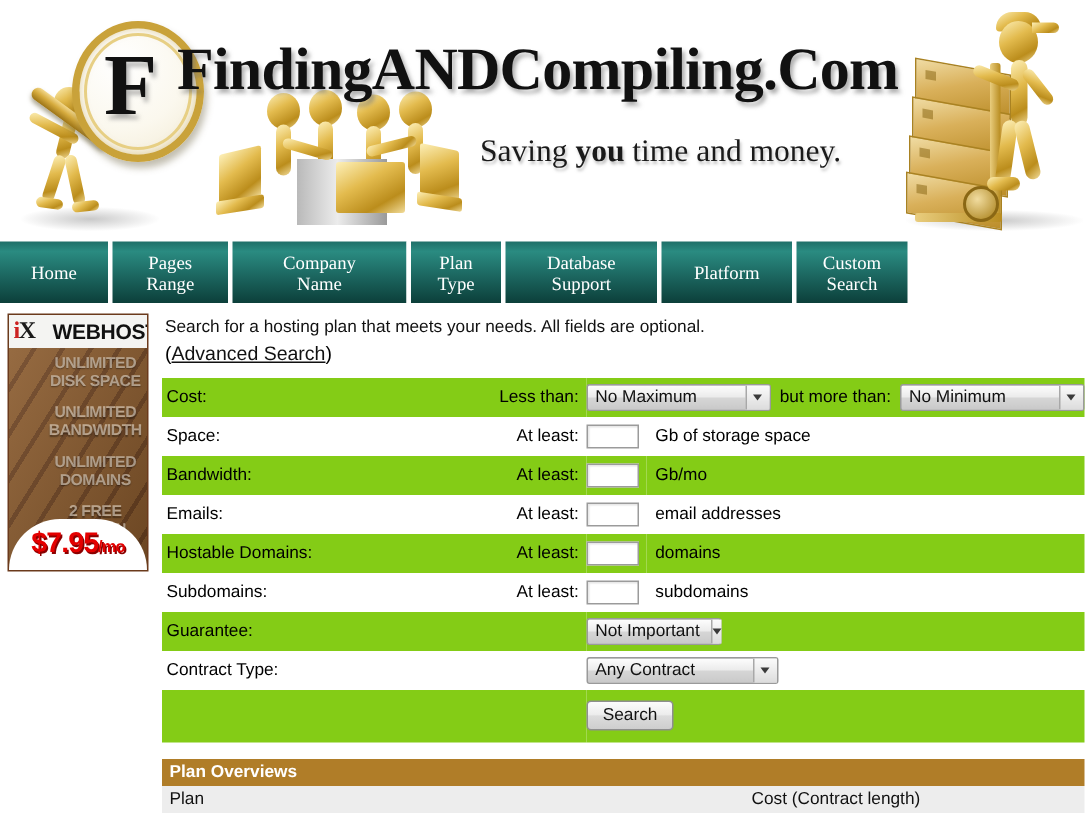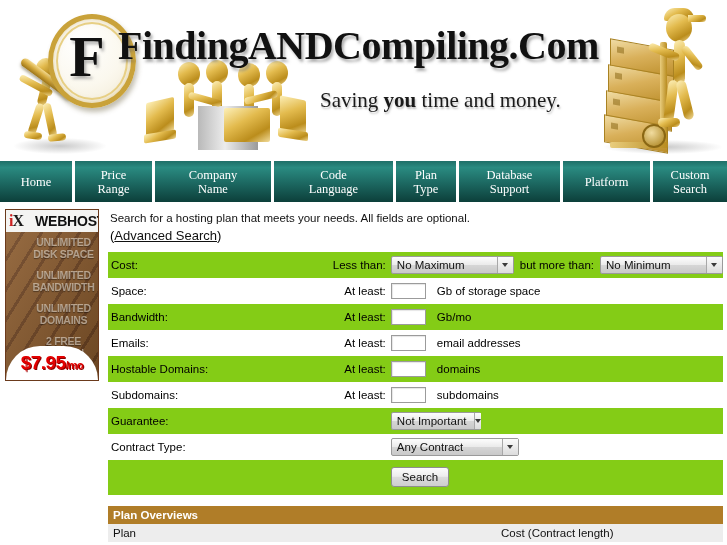--- a/index.html
+++ b/index.html
@@ -257,34 +257,28 @@
 </div>
 
 <div class="nav" id="nav">
     <div class="nav-item" style="width: 75px;">
       <div>
         <div>Home</div>
       </div>
     </div>
     <div class="nav-item" style="width: 80px;">
       <div>
-        <div>Price</div>
+        <div>Pages</div>
         <div>Range</div>
       </div>
     </div>
     <div class="nav-item" style="width: 119px;">
       <div>
         <div>Company</div>
         <div>Name</div>
-      </div>
-    </div>
-    <div class="nav-item" style="width: 122px;">
-      <div>
-        <div>Code</div>
-        <div>Language</div>
       </div>
     </div>
     <div class="nav-item" style="width: 63px;">
       <div>
         <div>Plan</div>
         <div>Type</div>
       </div>
     </div>
     <div class="nav-item" style="width: 104px;">
       <div>

